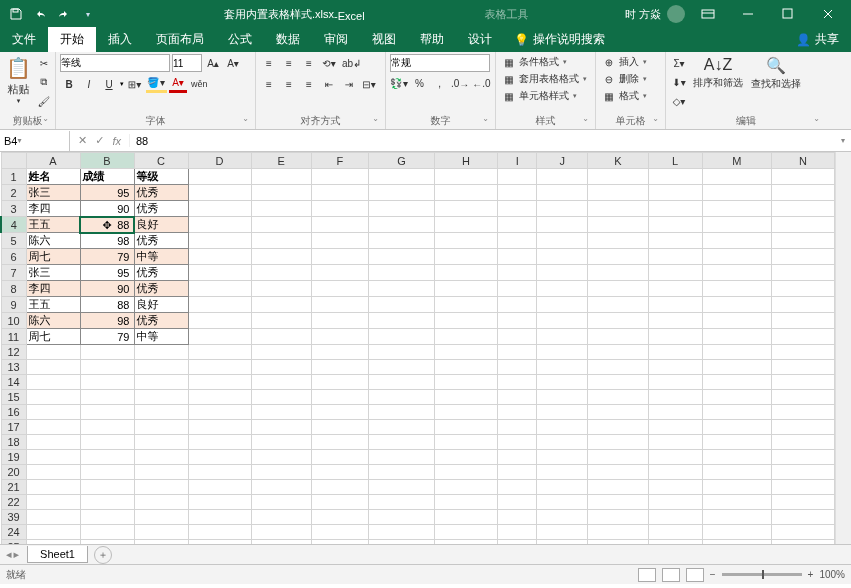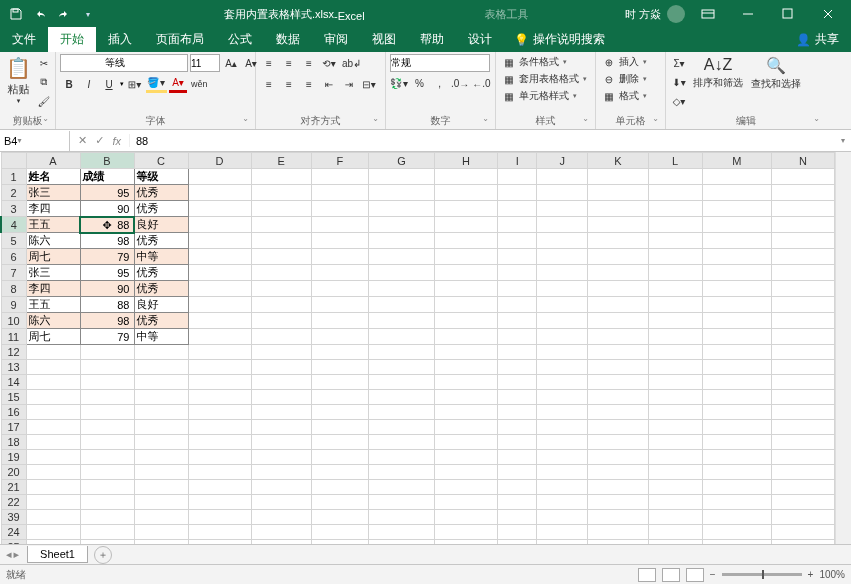--- a/index.html
+++ b/index.html
@@ -10,21 +10,21 @@
 .title-bar .qat { display: flex; align-items: center; padding: 0 6px; gap: 4px; }
 .title-bar .qat-btn { width: 20px; height: 20px; display: flex; align-items: center; justify-content: center; cursor: pointer; }
 .title-bar .title-center { flex: 1; display: flex; align-items: flex-end; padding-left: 120px; font-size: 11px; }
 .title-bar .title-right { display: flex; align-items: center; gap: 6px; padding-right: 6px; }
 .win-btn { width: 34px; height: 28px; display: flex; align-items: center; justify-content: center; cursor: pointer; }
 .avatar { width: 18px; height: 18px; border-radius: 50%; background: #5a9c7d; }
 
 
 .tabs-bar { height: 24px; background: #0f6e47; display: flex; align-items: flex-end; color: #fff; font-size: 12px; }
 .tab { padding: 4px 12px; cursor: pointer; }
-.tab.active { background: #fff; color: #15803d; }
+.tab.active { background: #fff; color: #000000; }
 .tell-me { display: flex; align-items: center; gap: 4px; padding: 4px 10px; }
 .share { margin-left: auto; padding: 4px 12px; display: flex; align-items: center; gap: 4px; }
 
 
 .ribbon { height: 78px; background: #f3f3f3; border-bottom: 1px solid #c6c6c6; display: flex; }
 .ribbon-group { border-right: 1px solid #d6d6d6; padding: 2px 4px 0 4px; display: flex; flex-direction: column; justify-content: space-between; }
 .ribbon-group-label { text-align: center; font-size: 10px; color: #666; padding: 1px 0; position: relative; }
 .ribbon-group-label::after { content: "⌄"; position: absolute; right: 2px; font-size: 8px; color: #888; }
 .ribbon-controls { display: flex; gap: 2px; align-items: flex-start; }
 .rb-col { display: flex; flex-direction: column; gap: 1px; }
@@ -170,21 +170,21 @@
         <span class="rb-btn">⧉</span>
         <span class="rb-btn">🖌</span>
       </div>
     </div>
     <div class="ribbon-group-label">剪贴板</div>
   </div>
 
   <div class="ribbon-group" style="width:200px">
     <div class="rb-col" style="gap:3px">
       <div class="rb-row">
-        <input class="rb-select" style="width: 128px; padding-left: 44px;" value="等线">
+        <input class="rb-select" style="width: 110px;" value="等线">
         <input class="rb-select" style="width: 30px;" value="11">
         <span class="rb-btn">A▴</span>
         <span class="rb-btn">A▾</span>
       </div>
       <div class="rb-row">
         <span class="rb-btn" style="font-weight:bold">B</span>
         <span class="rb-btn" style="font-style:italic">I</span>
         <span class="rb-btn" style="text-decoration:underline">U</span>
         <span style="font-size:7px">▾</span>
         <span class="rb-btn">⊞▾</span>

